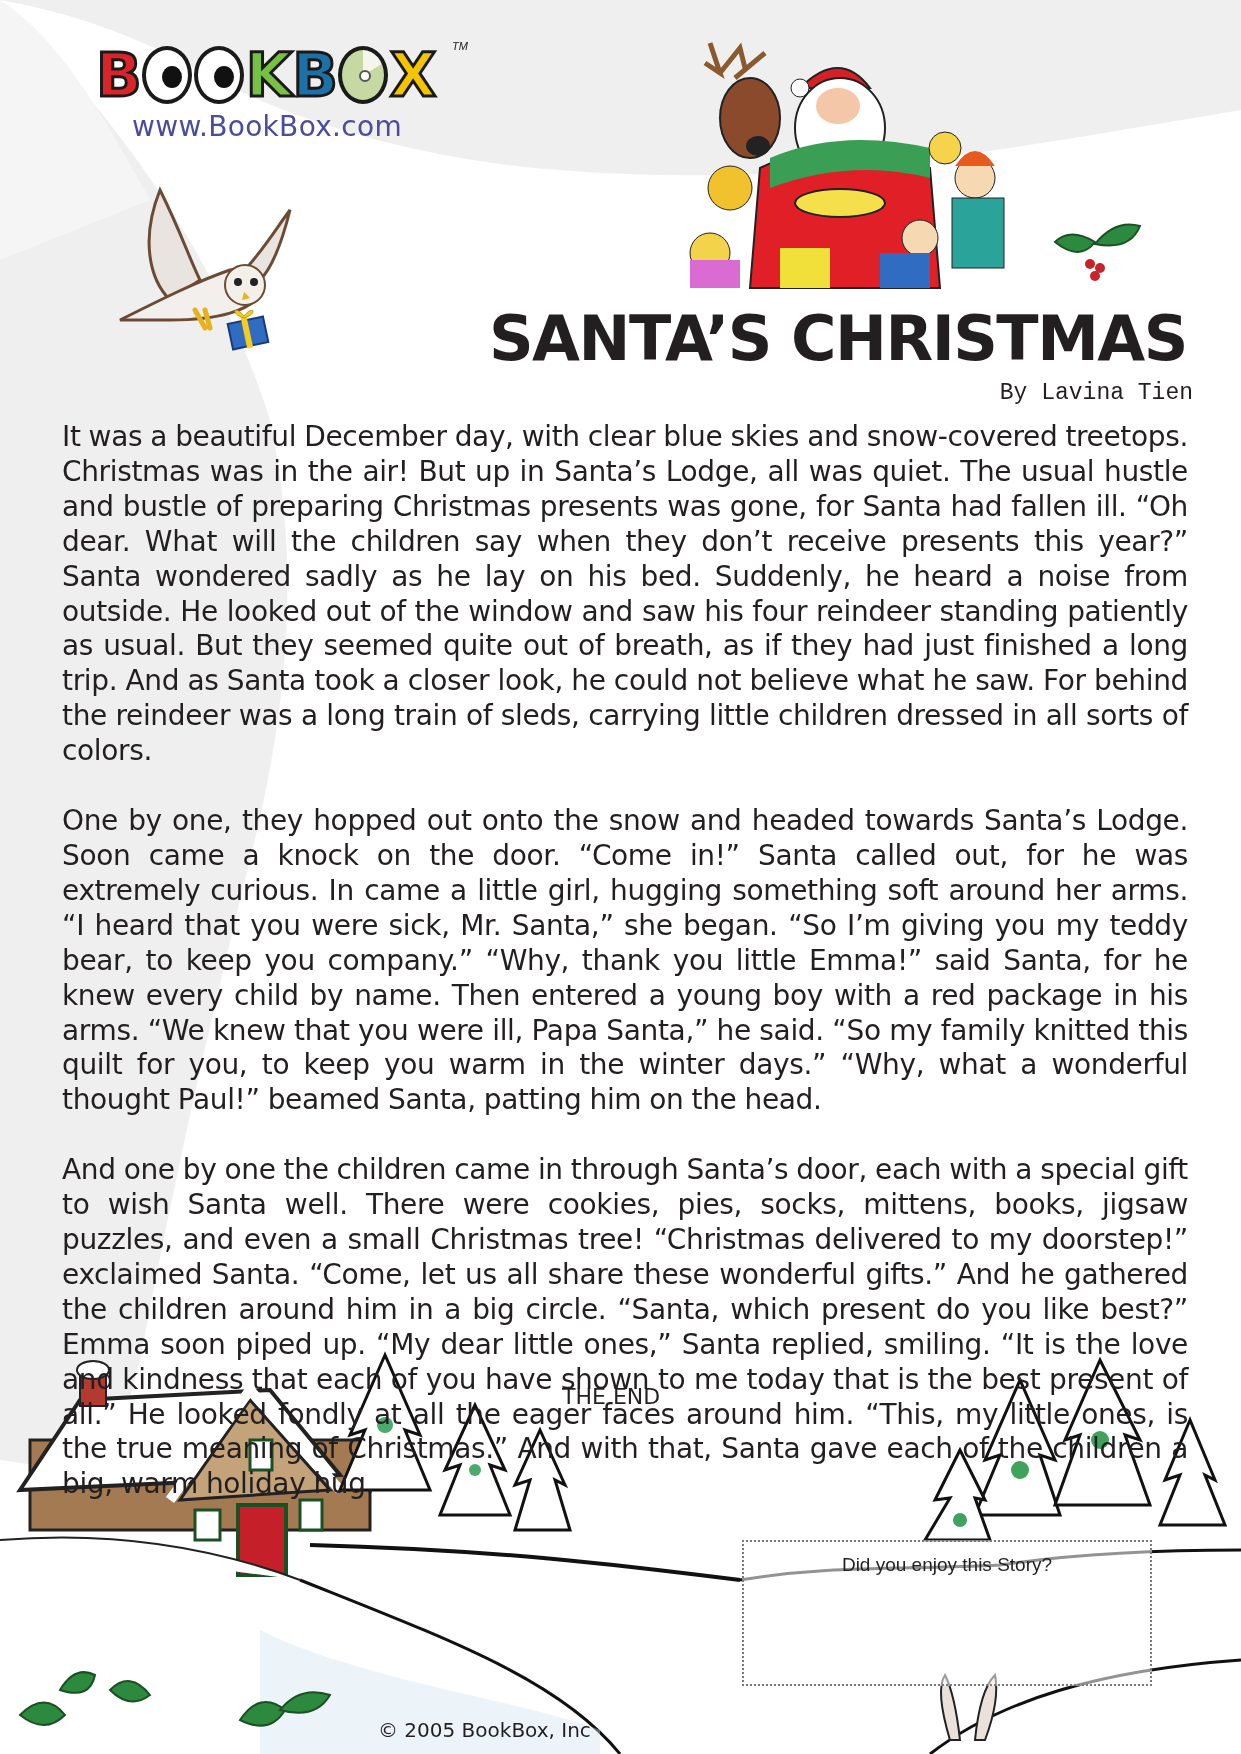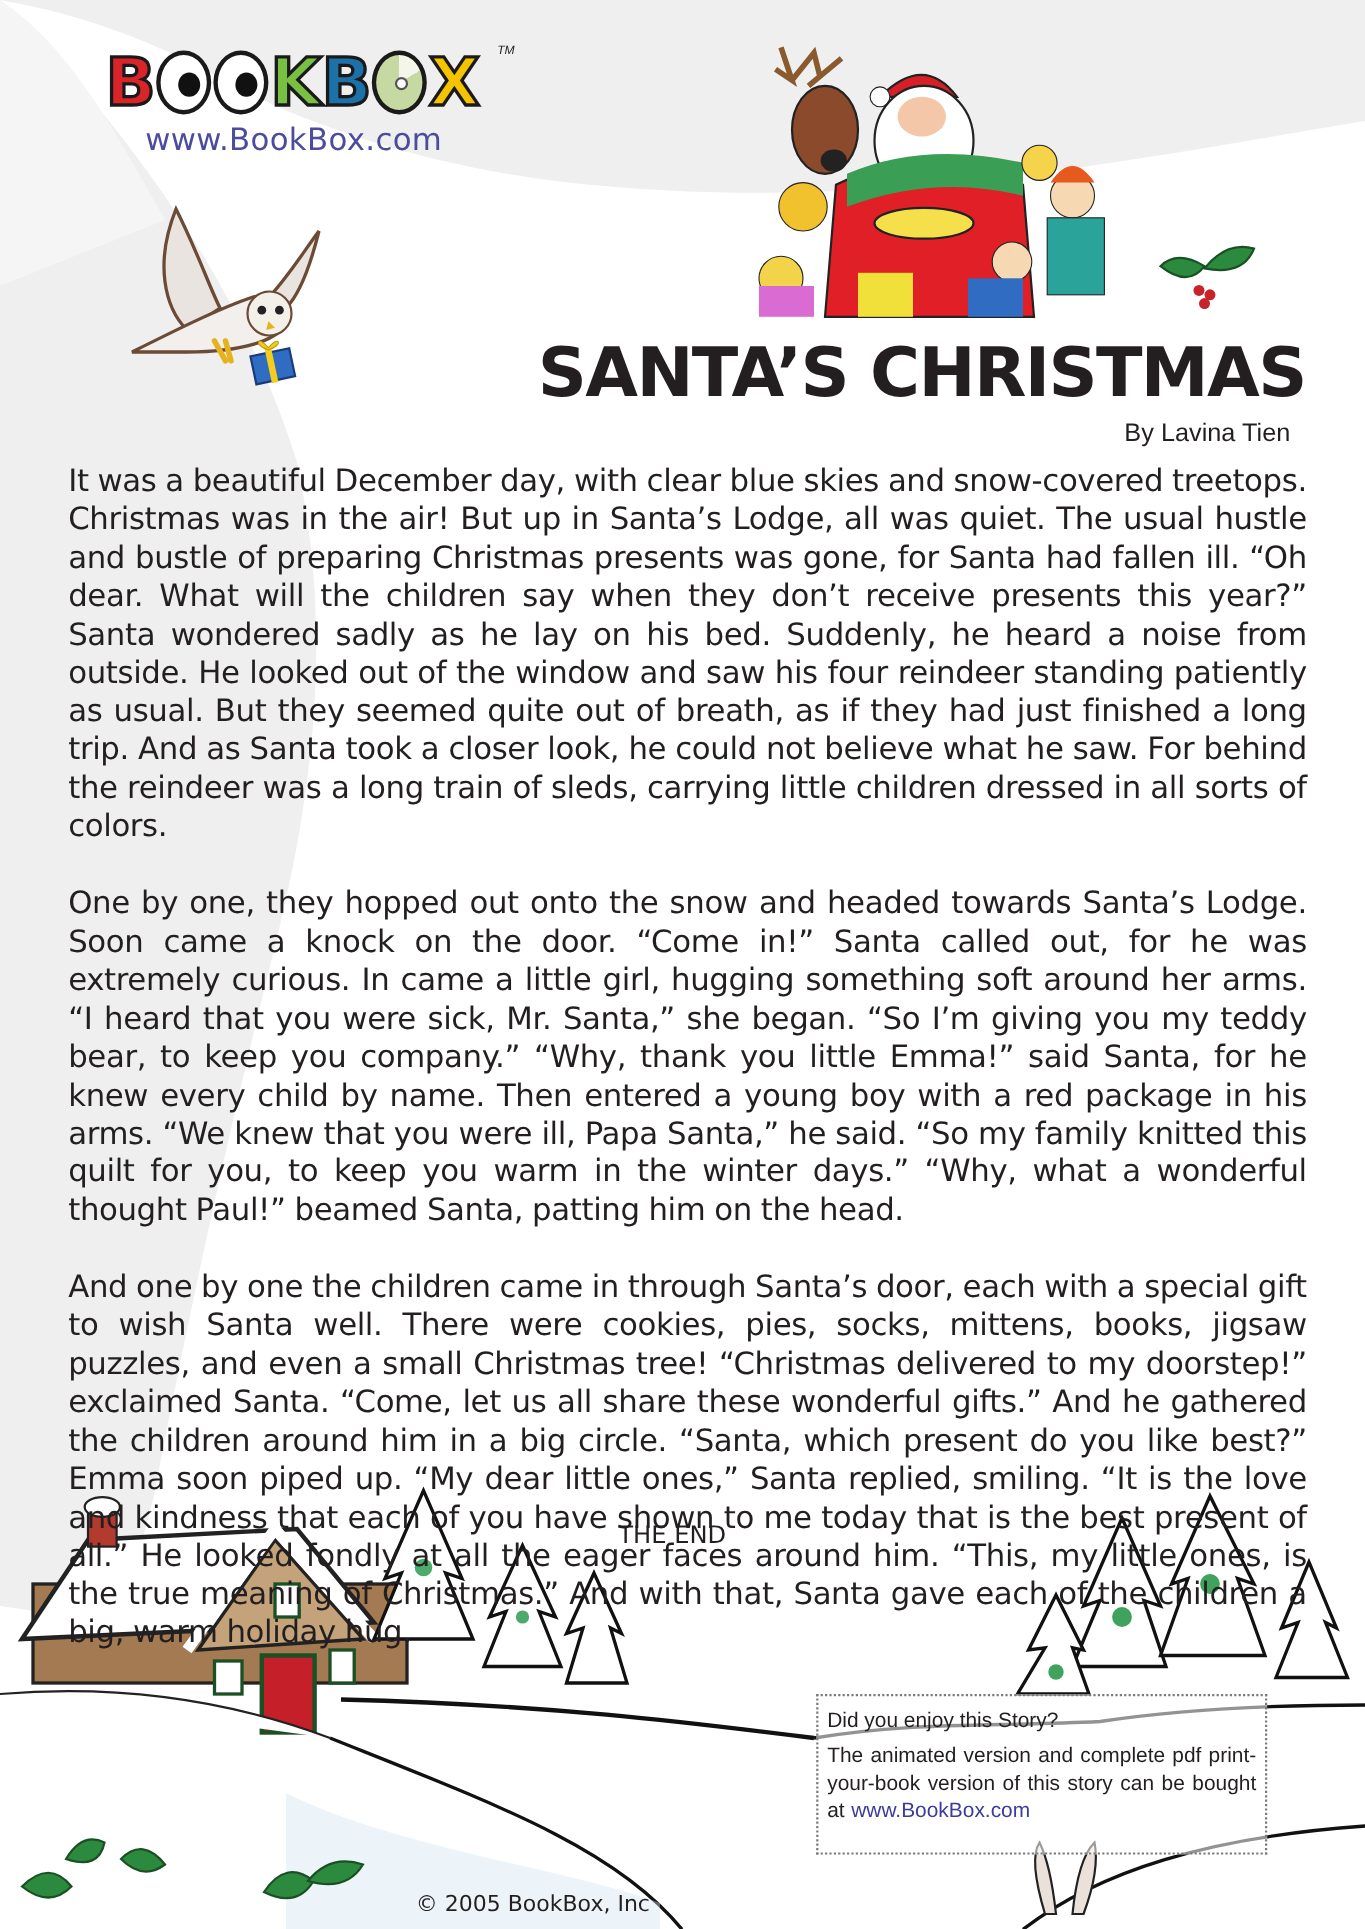--- a/index.html
+++ b/index.html
@@ -40,39 +40,39 @@
     font-family: "DejaVu Sans", sans-serif; font-size: 28px; color: #4c4c9e;
     margin-left: 36px; margin-top: 2px; letter-spacing: 0.3px;
   }
 
   
   .title {
     right: 54px; top: 302px; font-family: "DejaVu Sans", sans-serif;
     font-size: 62px; font-weight: bold; letter-spacing: -1.5px; color: #231f20;
     white-space: nowrap;
   }
-  .author { right: 68px; top: 380px; font-family: Liberation Sans, sans-serif; font-size: 23px; color:#231f20; }
+  .author { right: 48px; top: 380px; font-family: Liberation Mono, monospace; font-size: 23px; color:#231f20; }
 
   
   .story { left: 62px; top: 420px; width: 1126px; }
   .story p {
     margin: 0 0 35px 0; font-family: "DejaVu Sans", sans-serif;
     font-size: 28px; line-height: 34.9px; text-align: justify; color: #231f20;
     letter-spacing: -0.35px; word-spacing: -0.5px;
   }
 
   .the-end { left: 562px; top: 1384px; font-family: "DejaVu Sans", sans-serif; font-size: 22px; color:#231f20; }
 
   
   .promo {
     left: 742px; top: 1540px; width: 410px; height: 146px; box-sizing: border-box;
     border: 2px dotted #7a7a7a; padding: 12px 8px 0 8px;
     background: rgba(255,255,255,0.55);
   }
-  .promo-q { font-size: 19px; color: #231f20; margin-bottom: 8px; }
+  .promo-q { text-align: center; font-size: 19px; color: #231f20; margin-bottom: 8px; }
   .promo-text { font-size: 19px; line-height: 25px; text-align: justify; color: #231f20; }
   .promo-link { color: #3b3b9a; text-decoration: none; margin-left: 6px; }
 
   .copyright {
     left: 362px; top: 1718px; font-family: "DejaVu Sans", sans-serif; font-size: 20px; color: #231f20; margin-left: 16px;
   }
 
   svg.art { position: absolute; z-index: 1; overflow: visible; }
 </style>
 </head>
@@ -206,18 +206,15 @@
   <g stroke="#222" stroke-width="2" fill="#eae2da">
     <path d="M950 400 q-15 -50 -5 -65 q10 20 15 65 z"></path>
     <path d="M975 400 q5 -50 20 -65 q5 25 -10 65 z"></path>
   </g>
 </svg>
 
 <div class="layer the-end">THE END</div>
 
 <div class="layer promo">
   <div class="promo-q">Did you enjoy this Story?</div>
-  <div class="promo-text">
-    <span>The animated version and complete pdf print-your-book version of this story can be bought at</span><a class="promo-link">www.BookBox.com</a>
-  </div>
 </div>
 
 <div class="layer copyright">© 2005 BookBox, Inc</div>
 
 </body></html>

